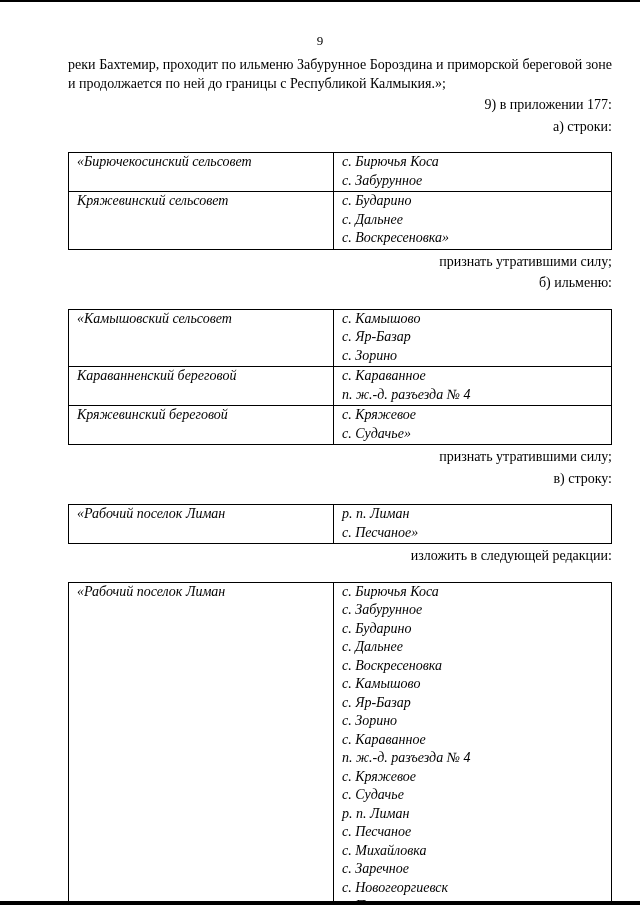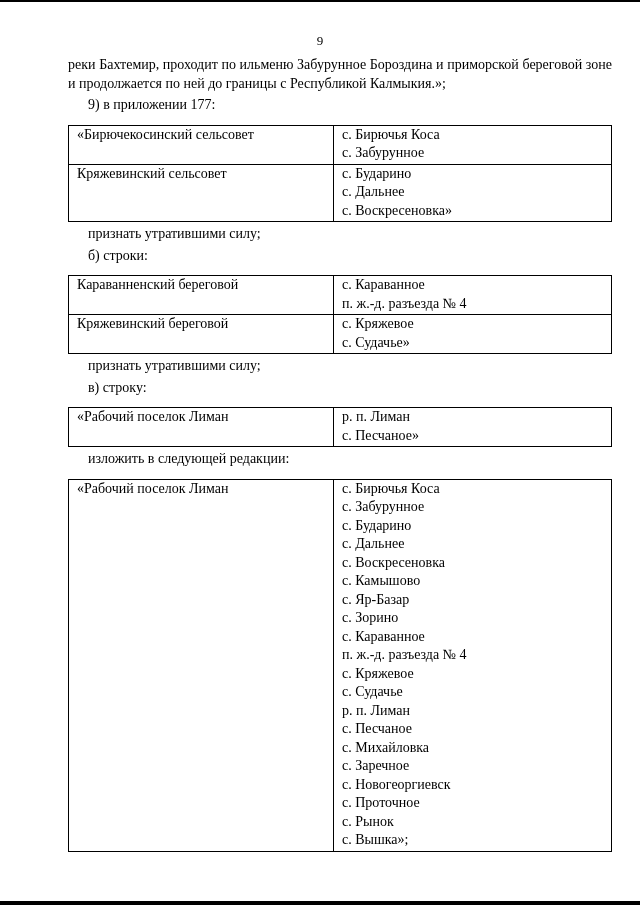--- a/index.html
+++ b/index.html
@@ -30,28 +30,30 @@
     text-align: center;
     font-size: 13px;
     line-height: 14px;
   }
   p { margin: 0; }
   .justify {
     text-align: justify;
     margin-bottom: 3px;
   }
   .indent {
-    margin-left: 20px;
+    margin-left: 37px;
     margin-bottom: 3px;
+    text-align: right;
   }
   table.doc {
     width: 100%;
     border-collapse: collapse;
     table-layout: fixed;
-    margin: 10px 0 3px 0;
+    margin: 16px 0 3px 0;
+    font-style: italic;
   }
   table.doc td {
     border: 1px solid #000000;
     padding: 0px 8px 1px 8px;
     vertical-align: top;
     white-space: pre-line;
     font-size: 14px;
     line-height: 18.5px;
   }
   td.col-l { width: 248px; }
@@ -60,43 +62,50 @@
 <body>
 
 <div class="page">
 
   <div class="page-number">9</div>
 
   <p class="justify">реки Бахтемир, проходит по ильменю Забурунное Бороздина и приморской береговой зоне и продолжается по ней до границы с Республикой Калмыкия.»;</p>
 
   <p class="indent">9) в приложении 177:</p>
 
+  <p class="indent">а) строки:</p>
 
   <table class="doc">
     <tbody>
       <tr>
         <td class="col-l">«Бирючекосинский сельсовет</td>
         <td>с. Бирючья Коса
 с. Забурунное</td>
       </tr>
       <tr>
         <td class="col-l">Кряжевинский сельсовет</td>
         <td>с. Бударино
 с. Дальнее
 с. Воскресеновка»</td>
       </tr>
     </tbody>
   </table>
 
   <p class="indent">признать утратившими силу;</p>
 
-  <p class="indent">б) строки:</p>
+  <p class="indent">б) ильменю:</p>
 
   <table class="doc">
     <tbody>
+      <tr>
+        <td class="col-l">«Камышовский сельсовет</td>
+        <td>с. Камышово
+с. Яр-Базар
+с. Зорино</td>
+      </tr>
       <tr>
         <td class="col-l">Караванненский береговой</td>
         <td>с. Караванное
 п. ж.-д. разъезда № 4</td>
       </tr>
       <tr>
         <td class="col-l">Кряжевинский береговой</td>
         <td>с. Кряжевое
 с. Судачье»</td>
       </tr>

